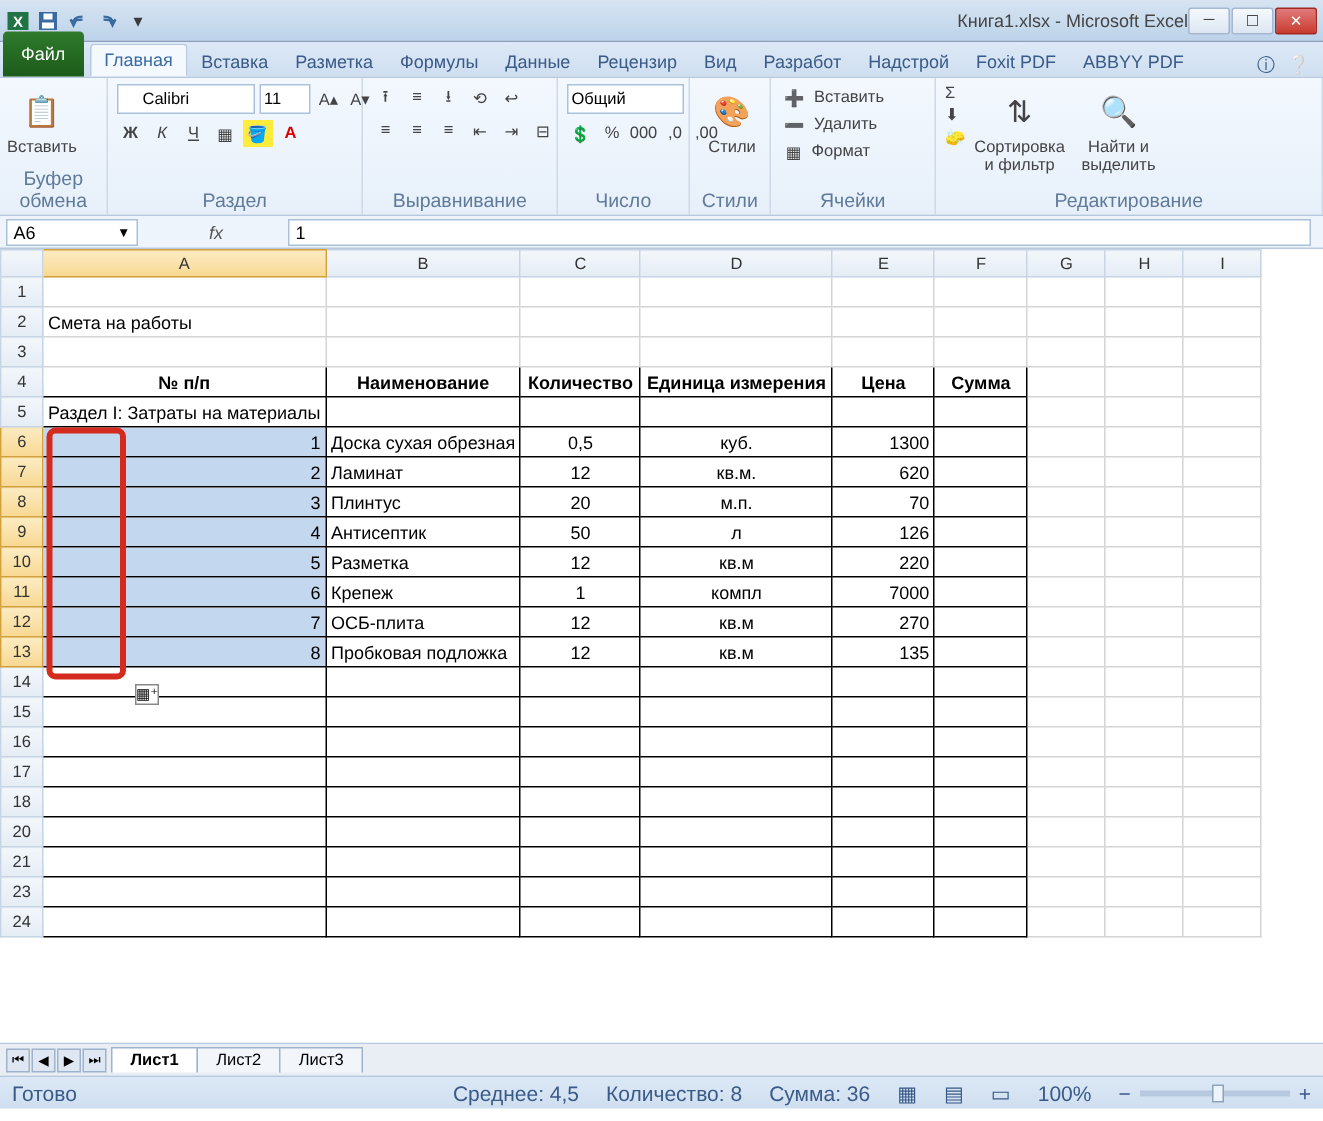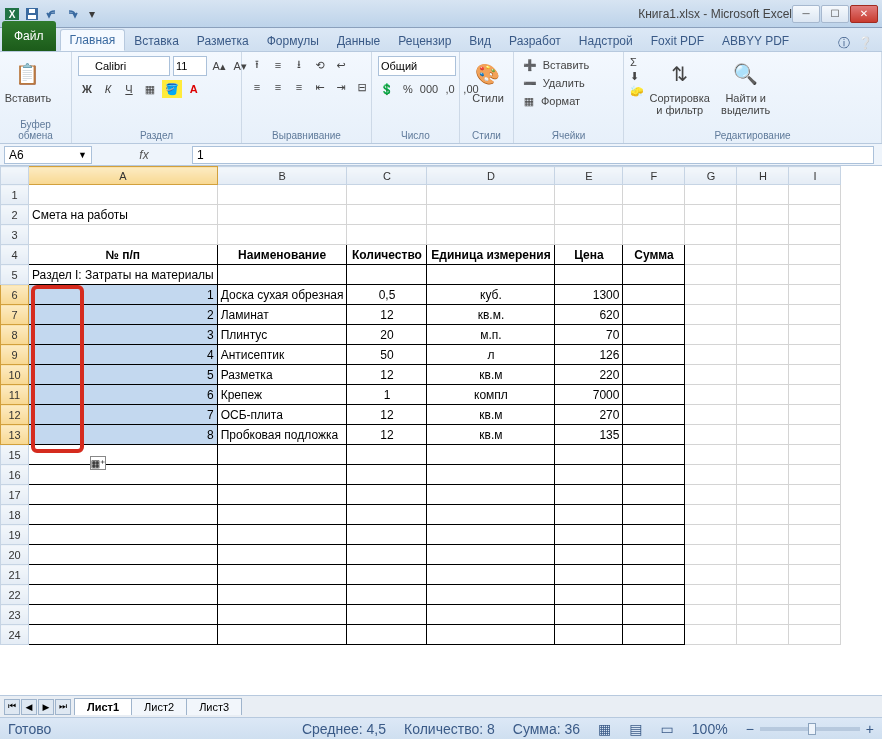--- a/index.html
+++ b/index.html
@@ -18,21 +18,21 @@
 .tabrow { height: 24px; background: linear-gradient(#dce8f6,#cfdff0); display:flex; align-items:flex-end; padding-left:2px; border-bottom:1px solid #b7c9de; font-size:12px;}
 .tab { padding: 3px 9px 3px 9px; color:#3a5a87; cursor:default;}
 .tab.file { background: linear-gradient(#2f7a2d,#1c5b1a); color:#fff; border-radius:3px 3px 0 0; margin-right:4px; padding:8px 12px;}
 .tab.active { background:#f4f9ff; border:1px solid #b7c9de; border-bottom:1px solid #f4f9ff; border-radius:3px 3px 0 0; color:#3a6aa0;}
 .tabhelp { margin-left:auto; display:flex; gap:6px; padding-right:8px; color:#3a5a87;}
 .tabhelp .ic { width:16px; height:16px; display:flex; align-items:center; justify-content:center;}
 
 
 .ribbon { height: 92px; background: linear-gradient(#f3f8fe,#e7f0fa); border-bottom:1px solid #b7c9de; display:flex; font-size:11px; color:#444;}
 .group { border-right:1px solid #cdd9e7; padding:4px 6px 2px 6px; display:flex; flex-direction:column; justify-content:space-between; }
-.group .label { text-align:center; color:#5f7a9a; font-size:10px; padding-top:2px;}
+.group .label { text-align:center; color:#5f7a9a; font-size:13px; padding-top:2px;}
 .btn-lg { width:44px; display:flex; flex-direction:column; align-items:center; gap:2px; padding:2px;}
 .btn-lg .glyph { width:32px; height:32px; display:flex; align-items:center; justify-content:center; font-size:20px;}
 .rowctl { display:flex; gap:3px; align-items:center;}
 .rowctl .b { min-width:18px; height:18px; border:1px solid transparent; display:flex; align-items:center; justify-content:center; font-size:11px; padding:0 2px;}
 select.combo, .combo { height:20px; font-size:11px; border:1px solid #abc1da; background:#fff; padding:0 2px;}
 
 
 .fbar { height:22px; border-bottom:1px solid #b7c9de; display:flex; align-items:center; font-size:12px; background:#eef4fb;gap:38px;}
 .namebox { width:88px; border:1px solid #abc1da; background:#fff; margin:0 4px; padding:1px 4px; display:flex; justify-content:space-between; align-items:center;}
 .fbar .fx { width:20px; text-align:center; font-style:italic; color:#555;}
@@ -411,20 +411,32 @@
           <td class="cell b">Пробковая подложка</td>
           <td class="cell b ctr">12</td>
           <td class="cell b ctr">кв.м</td>
           <td class="cell b num">135</td>
           <td class="cell b"></td>
           <td class="cell"></td>
           <td class="cell"></td>
           <td class="cell"></td>
         </tr>
         <tr>
+          <th class="rowhdr">14</th>
+          <td class="cell b"></td>
+          <td class="cell b"></td>
+          <td class="cell b"></td>
+          <td class="cell b"></td>
+          <td class="cell b"></td>
+          <td class="cell b"></td>
+          <td class="cell"></td>
+          <td class="cell"></td>
+          <td class="cell"></td>
+        </tr>
+        <tr>
           <th class="rowhdr">15</th>
           <td class="cell b"></td>
           <td class="cell b"></td>
           <td class="cell b"></td>
           <td class="cell b"></td>
           <td class="cell b"></td>
           <td class="cell b"></td>
           <td class="cell"></td>
           <td class="cell"></td>
           <td class="cell"></td>
@@ -459,57 +471,33 @@
           <td class="cell b"></td>
           <td class="cell b"></td>
           <td class="cell b"></td>
           <td class="cell b"></td>
           <td class="cell b"></td>
           <td class="cell"></td>
           <td class="cell"></td>
           <td class="cell"></td>
         </tr>
         <tr>
-          <th class="rowhdr">19</th>
-          <td class="cell b"></td>
-          <td class="cell b"></td>
-          <td class="cell b"></td>
-          <td class="cell b"></td>
-          <td class="cell b"></td>
-          <td class="cell b"></td>
-          <td class="cell"></td>
-          <td class="cell"></td>
-          <td class="cell"></td>
-        </tr>
-        <tr>
           <th class="rowhdr">20</th>
           <td class="cell b"></td>
           <td class="cell b"></td>
           <td class="cell b"></td>
           <td class="cell b"></td>
           <td class="cell b"></td>
           <td class="cell b"></td>
           <td class="cell"></td>
           <td class="cell"></td>
           <td class="cell"></td>
         </tr>
         <tr>
           <th class="rowhdr">21</th>
-          <td class="cell b"></td>
-          <td class="cell b"></td>
-          <td class="cell b"></td>
-          <td class="cell b"></td>
-          <td class="cell b"></td>
-          <td class="cell b"></td>
-          <td class="cell"></td>
-          <td class="cell"></td>
-          <td class="cell"></td>
-        </tr>
-        <tr>
-          <th class="rowhdr">22</th>
           <td class="cell b"></td>
           <td class="cell b"></td>
           <td class="cell b"></td>
           <td class="cell b"></td>
           <td class="cell b"></td>
           <td class="cell b"></td>
           <td class="cell"></td>
           <td class="cell"></td>
           <td class="cell"></td>
         </tr>

